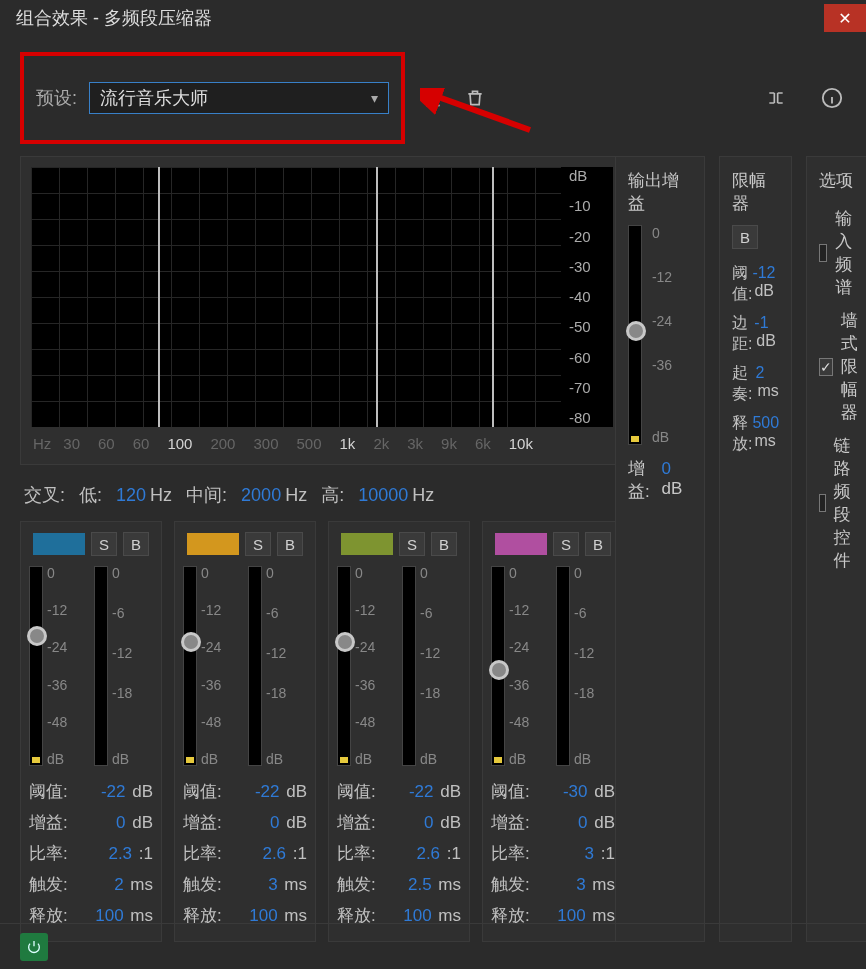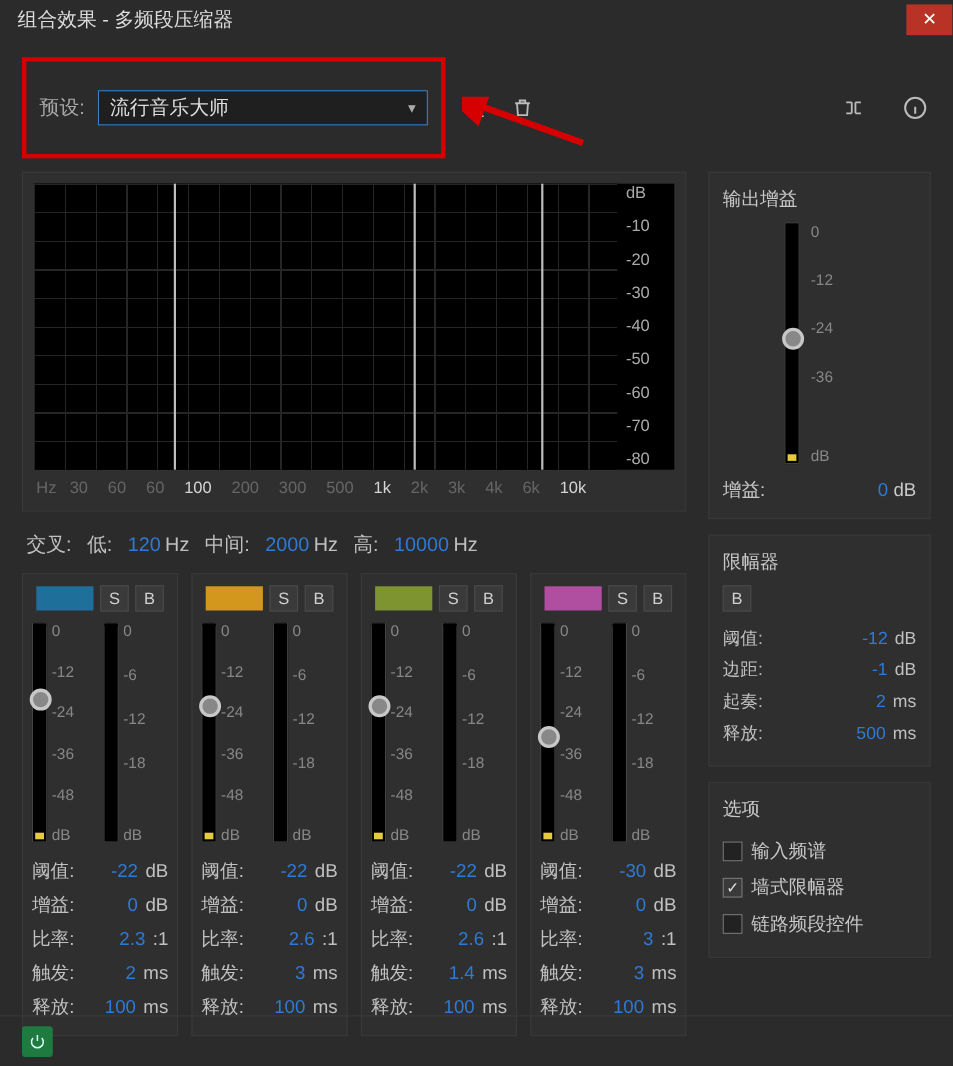--- a/index.html
+++ b/index.html
@@ -40,21 +40,21 @@
 }
 .tb-right { margin-left: auto; display: flex; gap: 14px; }
 
 .red-arrow {
   position: absolute; left: 420px; top: 88px;
   pointer-events: none;
 }
 
 .main { display: flex; padding: 0 20px; gap: 20px; }
 .left-col { flex: 1; display: flex; flex-direction: column; }
-.right-col { width: 202px; display: flex; flex-direction: column; gap: 14px; }
+.right-col { width: 202px; display: flex; gap: 14px; justify-content: center; }
 
 .spectrum-wrap {
   background: #2f2f2f; border: 1px solid #3a3a3a;
   padding: 10px 10px 8px 10px;
 }
 .spectrum {
   position: relative; height: 260px; background: #000;
   display: flex;
 }
 .spectrum .plot { flex: 1; position: relative; background: #000; }
@@ -266,21 +266,21 @@
           <span class="tick" style="margin-right: 18px;">30</span>
           <span class="tick" style="margin-right: 18px;">60</span>
           <span class="tick" style="margin-right: 18px;">60</span>
           <span class="tick bright" style="margin-right: 18px;">100</span>
           <span class="tick" style="margin-right: 18px;">200</span>
           <span class="tick" style="margin-right: 18px;">300</span>
           <span class="tick" style="margin-right: 18px;">500</span>
           <span class="tick bright" style="margin-right: 18px;">1k</span>
           <span class="tick" style="margin-right: 18px;">2k</span>
           <span class="tick" style="margin-right: 18px;">3k</span>
-          <span class="tick" style="margin-right: 18px;">4k</span>
+          <span class="tick" style="margin-right: 18px;">9k</span>
           <span class="tick" style="margin-right: 18px;">6k</span>
           <span class="tick bright" style="margin-right: 18px;">10k</span>
         </div>
     </div>
 
     <div class="xover">
       <span class="lbl">交叉:</span>
       <span class="lbl">低:</span>
       <span class="val">120</span>
       <span class="unit">Hz</span>
@@ -446,21 +446,21 @@
             <div class="param-row">
               <span class="pl">增益:</span>
               <span><span class="pv">0</span> <span class="pu">dB</span></span>
             </div>
             <div class="param-row">
               <span class="pl">比率:</span>
               <span><span class="pv">2.6</span> <span class="pu">:1</span></span>
             </div>
             <div class="param-row">
               <span class="pl">触发:</span>
-              <span><span class="pv">1.4</span> <span class="pu">ms</span></span>
+              <span><span class="pv">2.5</span> <span class="pu">ms</span></span>
             </div>
             <div class="param-row">
               <span class="pl">释放:</span>
               <span><span class="pv">100</span> <span class="pu">ms</span></span>
             </div>
           </div>
         </div>
         <div class="band b4">
           <div class="band-head">
             <div class="color-swatch"></div>

